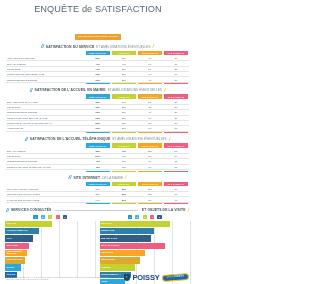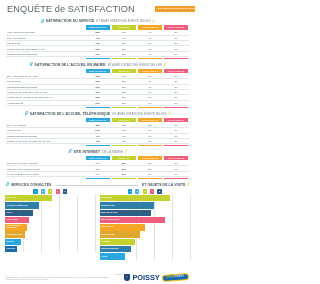--- a/index.html
+++ b/index.html
@@ -12,20 +12,21 @@
     overflow:hidden;
     position:relative;
   }
   .page { width:195px; height:284px; padding:0; position:relative; }
 
   
   .header {
     display:flex; align-items:center;
     padding:4px 6px 1px 7px;
     gap:20px;
+    flex-direction:column;
   }
   .header-title {
     font-size:9.2px;
     letter-spacing:.1px;
     color:#58666e;
     font-weight:300;
     white-space:nowrap;
   }
   .header-title b { font-weight:400; }
   .header-badge {

